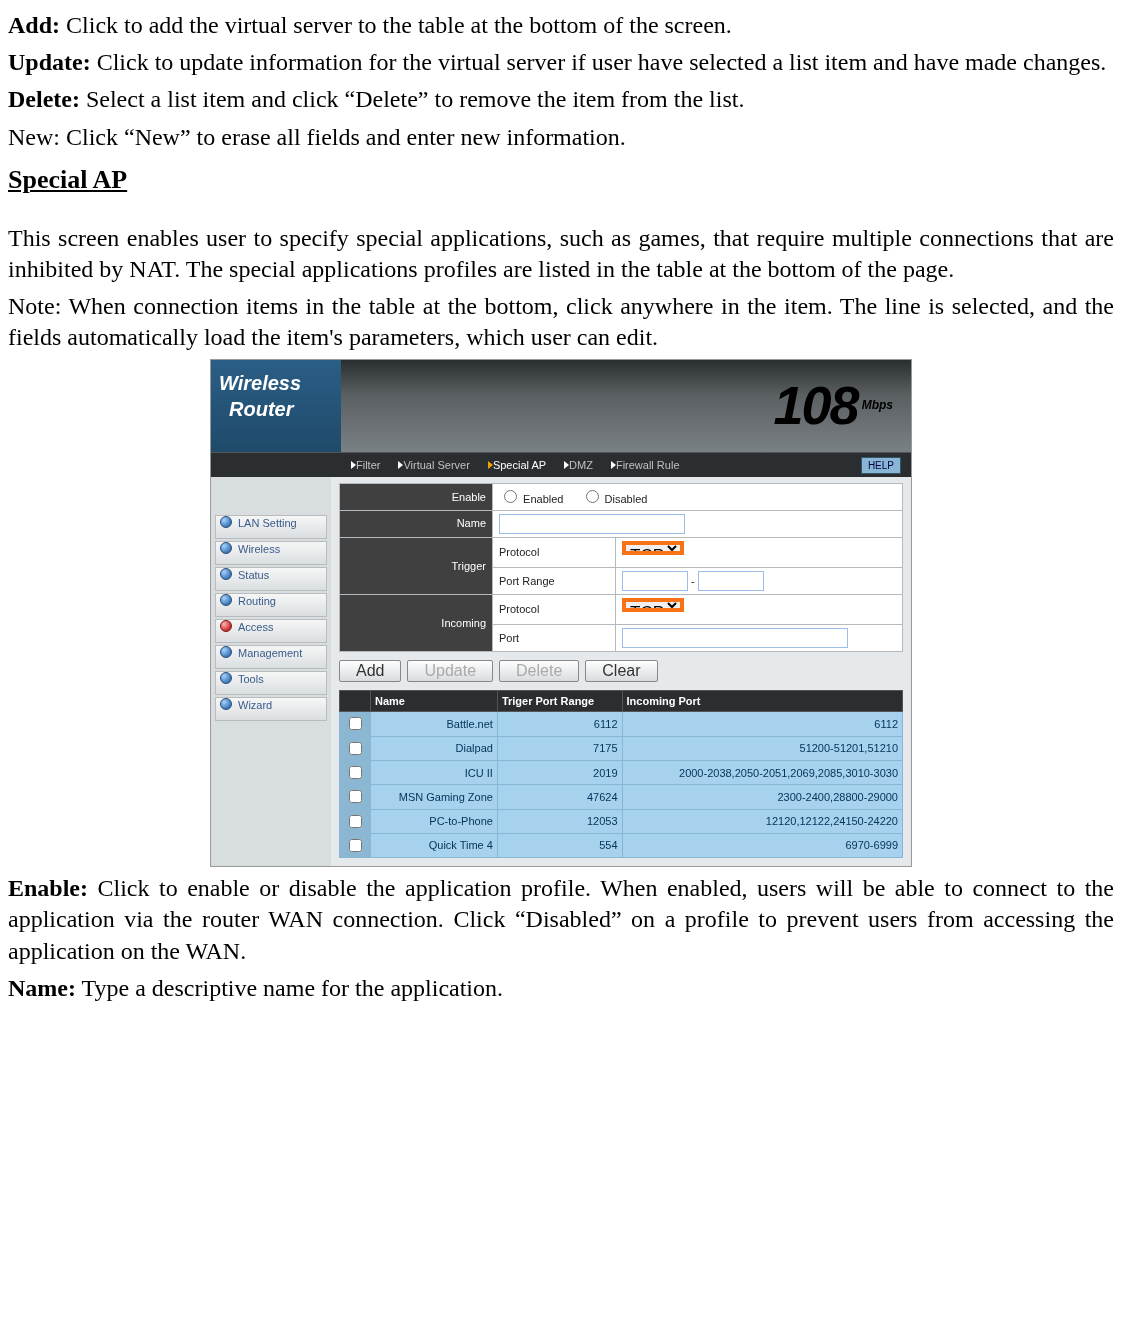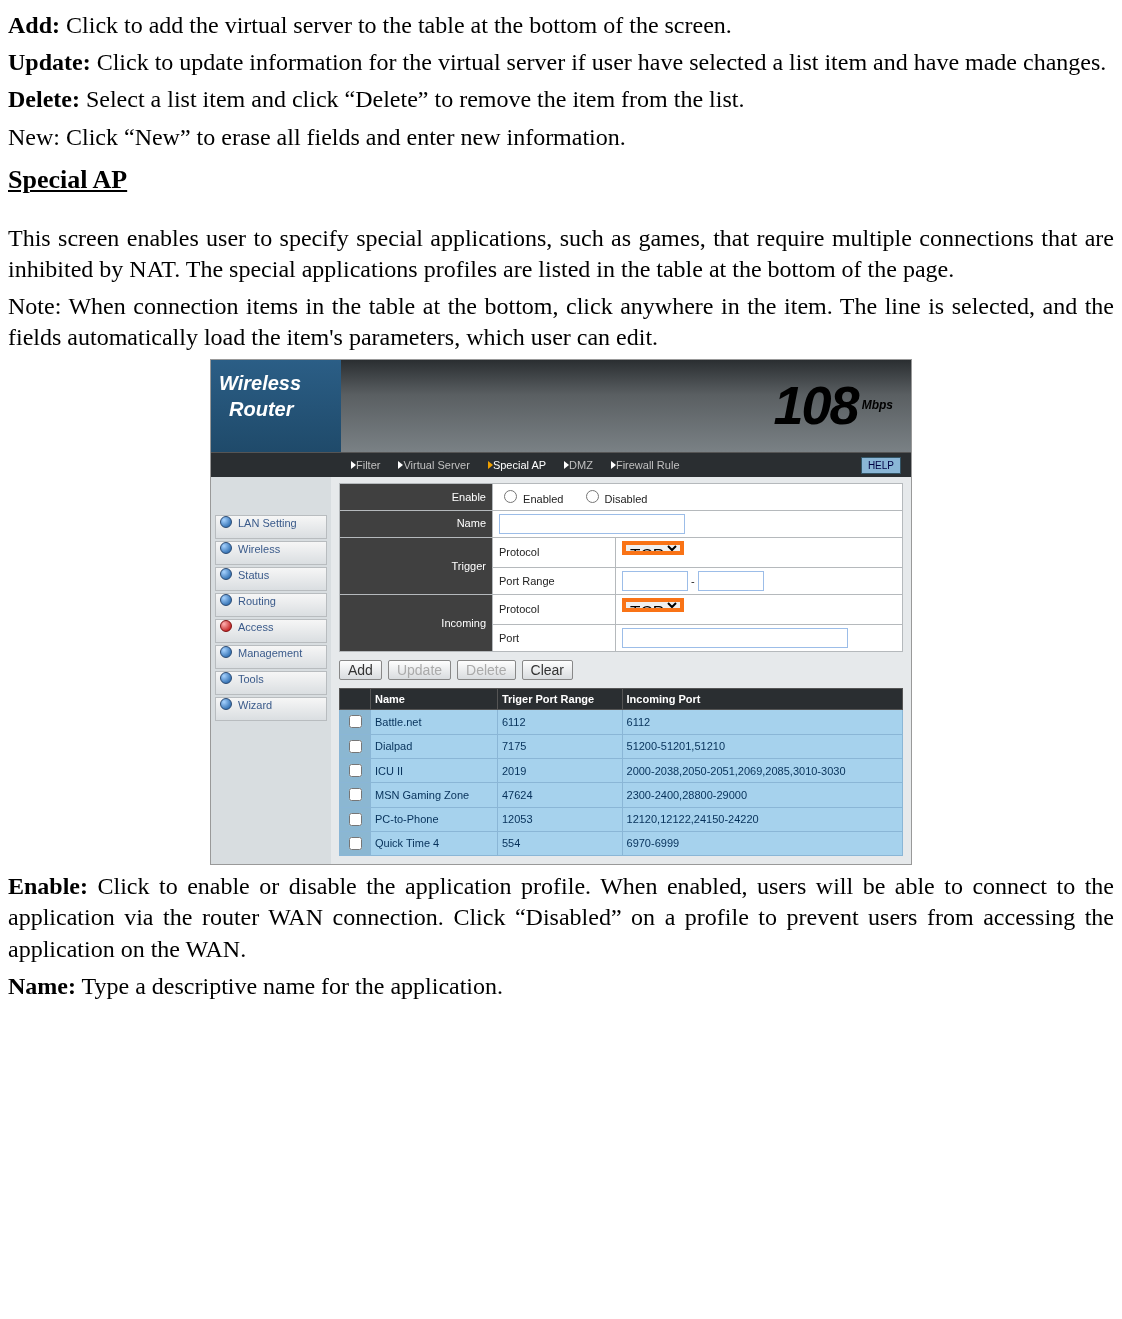--- a/index.html
+++ b/index.html
@@ -72,30 +72,30 @@
   .cfg-table td { border: 1px solid #b5b9bc; padding: 3px 6px; font-size: 11px; }
   .hdr-dark { background: #404040; color: #fff; text-align: right; padding-right: 10px; width: 140px; vertical-align: middle; margin-top: 16px; }
   .hdr-dark.stack { vertical-align: middle; }
   .cfg-table .hdr-light { background: #fff; color: #222; }
   .cfg-table input[type=text] { border: 1px solid #9cbde8; height: 16px; font-size: 11px; }
   .cfg-table select { border: 4px solid #f97316; font-size: 17px; height: 14px; }
   .radio-lbl { margin-right: 14px; }
 
   .btnrow { margin: 8px 0; display: flex; gap: 6px; }
   .ui-btn {
-    font-size: 14px; padding: 1px 8px; border: 1px solid #888;
+    font-size: 16px; padding: 1px 16px; border: 1px solid #888;
     background: linear-gradient(180deg,#fefefe,#d9dcdf); cursor: pointer; color: #333;
     border-radius: 2px; font-family: Tahoma, Arial, sans-serif;
   }
   .ui-btn.dis { color: #aaa; cursor: default; }
 
   .list-tbl { width: 100%; border-collapse: collapse; font-size: 11px; }
   .list-tbl th { background: #2a2e31; color: #fff; font-weight: bold; padding: 3px 4px; border: 1px solid #555; }
   .list-tbl th.chk { width: 22px; background: #2a2e31; }
-  .list-tbl td { background: #a6d2ed; color: #06315a; padding: 2px 4px; border: 1px solid #8ab6d6; }
+  .list-tbl td { background: #a6d2ed; color: #06315a; padding: 2px 4px; border: 1px solid #8ab6d6; text-align: right; }
   .list-tbl td.chk { background: #8bb7d2; width: 22px; text-align: center; }
   .list-tbl td.chk input { }
 </style>
 </head>
 <body>
 
 <p class="para"><span class="bold">Add:</span><span> Click to add the virtual server to the table at the bottom of the screen.</span></p>
 <p class="para"><span class="bold">Update:</span><span> Click to update information for the virtual server if  user have selected a list item and have made changes.</span></p>
 <p class="para"><span class="bold">Delete:</span><span> Select a list item and click “Delete” to remove the item from the list.</span></p>
 <p class="para">New: Click “New” to erase all fields and enter new information.</p>

